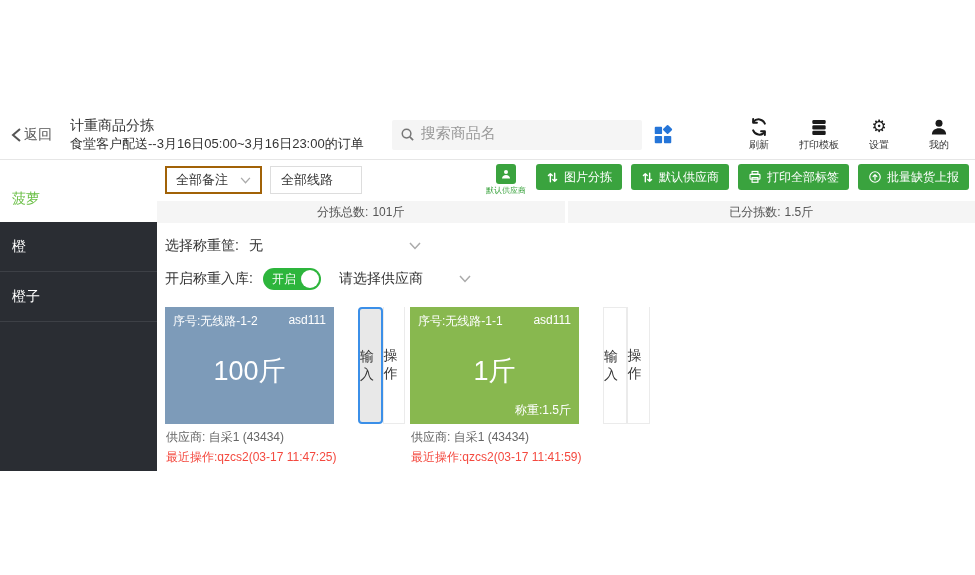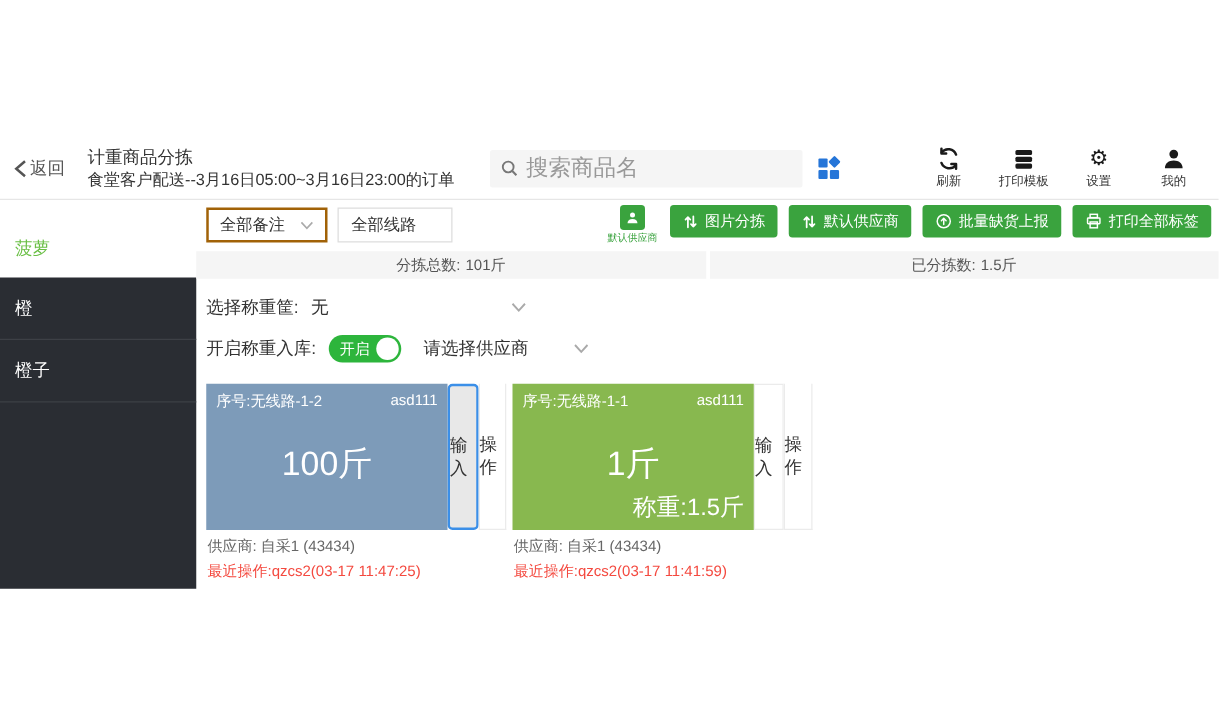--- a/index.html
+++ b/index.html
@@ -8,22 +8,22 @@
 
   
   .header { position:absolute; top:110px; left:0; width:975px; height:50px; background:#fff;
             border-bottom:1px solid #e6e6e6; display:flex; align-items:center; }
   .back { display:flex; align-items:center; gap:0; margin-left:10px; color:#555; font-size:14px; cursor:pointer; }
   .title-block { margin-left:18px; line-height:1.35; }
   .title { font-size:14px; color:#333; }
   .subtitle { font-size:13px; color:#333; }
   .searchbox { margin-left:28px; width:250px; height:30px; background:#f5f5f5; border-radius:2px;
                display:flex; align-items:center; padding:0 8px; gap:6px; }
-  .searchbox input { border:none; outline:none; background:transparent; font-size:18px; color:#333; width:190px;
-                     font-family:Liberation Sans, sans-serif; }
+  .searchbox input { border:none; outline:none; background:transparent; font-size:15px; color:#333; width:190px;
+                     font-family:Liberation Mono, monospace; }
   .searchbox input::placeholder { color:#999; }
   .apps-icon { margin-left:10px; cursor:pointer; }
   .header-spacer { flex:1; }
   .header-actions { display:flex; gap:16px; margin-right:14px; }
   .h-action { display:flex; flex-direction:column; align-items:center; gap:1px; cursor:pointer; width:44px; }
   .h-action .lbl { font-size:10px; color:#333; white-space:nowrap; }
   .gear-glyph { font-size:17px; line-height:20px; color:#1a1a1a; }
 
   
   .sidebar { position:absolute; top:176px; left:0; width:157px; }
@@ -58,28 +58,28 @@
   .toggle-row { display:flex; align-items:center; margin-top:8px; padding-left:8px; font-size:14px; color:#333; height:26px; }
   .toggle { width:58px; height:22px; border-radius:11px; background:#2db53c; position:relative; margin-left:10px;
             cursor:pointer; display:flex; align-items:center; }
   .toggle .t-lbl { color:#fff; font-size:12px; margin-left:9px; }
   .toggle .knob { position:absolute; right:2px; top:2px; width:18px; height:18px; border-radius:50%; background:#fff; }
   .supplier-select { display:flex; align-items:center; justify-content:space-between; width:132px; margin-left:18px; cursor:pointer; }
 
   
   .cards-row { display:flex; gap:5px; margin-top:15px; padding-left:8px; }
   .card { width:240px; }
-  .card-top { display:flex; height:117px; }
+  .card-top { display:flex; height:117px;gap:24px; }
   .card-main { flex:1; position:relative; padding:6px 8px; color:#fff; }
   .card-blue .card-main { background:#7d9bb9; }
   .card-green .card-main { background:#88b84f; }
   .card-head { display:flex; justify-content:space-between; font-size:12px; }
   .card-qty { position:absolute; left:0; right:0; top:0; bottom:0; display:flex; align-items:center; justify-content:center;
               font-size:27px; padding-top:10px; }
-  .card-weighed { position:absolute; right:8px; bottom:5px; font-size:19px; }
+  .card-weighed { position:absolute; right:8px; bottom:5px; font-size:12px; }
   .card-btns { width:47px; display:flex; flex-direction:row; }
   .btn-cell { flex:1; background:#fff; border:1px solid #ebebeb; display:flex; align-items:center; justify-content:center;
               font-size:14px; color:#333; cursor:pointer; }
   .btn-cell + .btn-cell { border-top:none; }
   .btn-cell.hl { background:#e8e8e8; border:2px solid #3b8fe8; border-radius:4px; }
   .card-footer { padding-top:5px; padding-left:1px; }
   .f-supplier { font-size:12px; color:#666; }
   .f-lastop { font-size:12px; color:#f4493f; margin-top:3px; }
 
   svg { display:block; }
@@ -208,36 +208,36 @@
         <span>
           <svg width="13" height="13" viewBox="0 0 24 24" fill="none" stroke="#fff" stroke-width="2.6" stroke-linecap="round" stroke-linejoin="round">
             <path d="M8 20V5M8 5l-3.5 3.5M8 5l3.5 3.5"></path>
               <path d="M16 4v15M16 19l-3.5-3.5M16 19l3.5-3.5"></path>
           </svg>
         </span>
         <span>默认供应商</span>
       </button>
       <button class="gbtn">
         <span>
-          <svg width="14" height="14" viewBox="0 0 24 24" fill="none" stroke="#fff" stroke-width="2" stroke-linecap="round" stroke-linejoin="round">
-            <circle cx="12" cy="12" r="9"></circle>
-              <path d="M12 16.5V8M12 8l-3.2 3.2M12 8l3.2 3.2"></path>
-          </svg>
-        </span>
-        <span>批量缺货上报</span>
-      </button>
-      <button class="gbtn">
-        <span>
           <svg width="14" height="14" viewBox="0 0 24 24" fill="none" stroke="#fff" stroke-width="2">
             <rect x="7" y="2.5" width="10" height="4.5"></rect>
               <rect x="3.5" y="7.5" width="17" height="8" rx="1"></rect>
               <rect x="7" y="13" width="10" height="8"></rect>
           </svg>
         </span>
         <span>打印全部标签</span>
+      </button>
+      <button class="gbtn">
+        <span>
+          <svg width="14" height="14" viewBox="0 0 24 24" fill="none" stroke="#fff" stroke-width="2" stroke-linecap="round" stroke-linejoin="round">
+            <circle cx="12" cy="12" r="9"></circle>
+              <path d="M12 16.5V8M12 8l-3.2 3.2M12 8l3.2 3.2"></path>
+          </svg>
+        </span>
+        <span>批量缺货上报</span>
       </button>
     </div>
   </div>
 
   <div class="stats-row">
     <div class="stat-cell">
       <span>分拣总数:</span>
       <span>101斤</span>
     </div>
     <div class="stat-cell">

